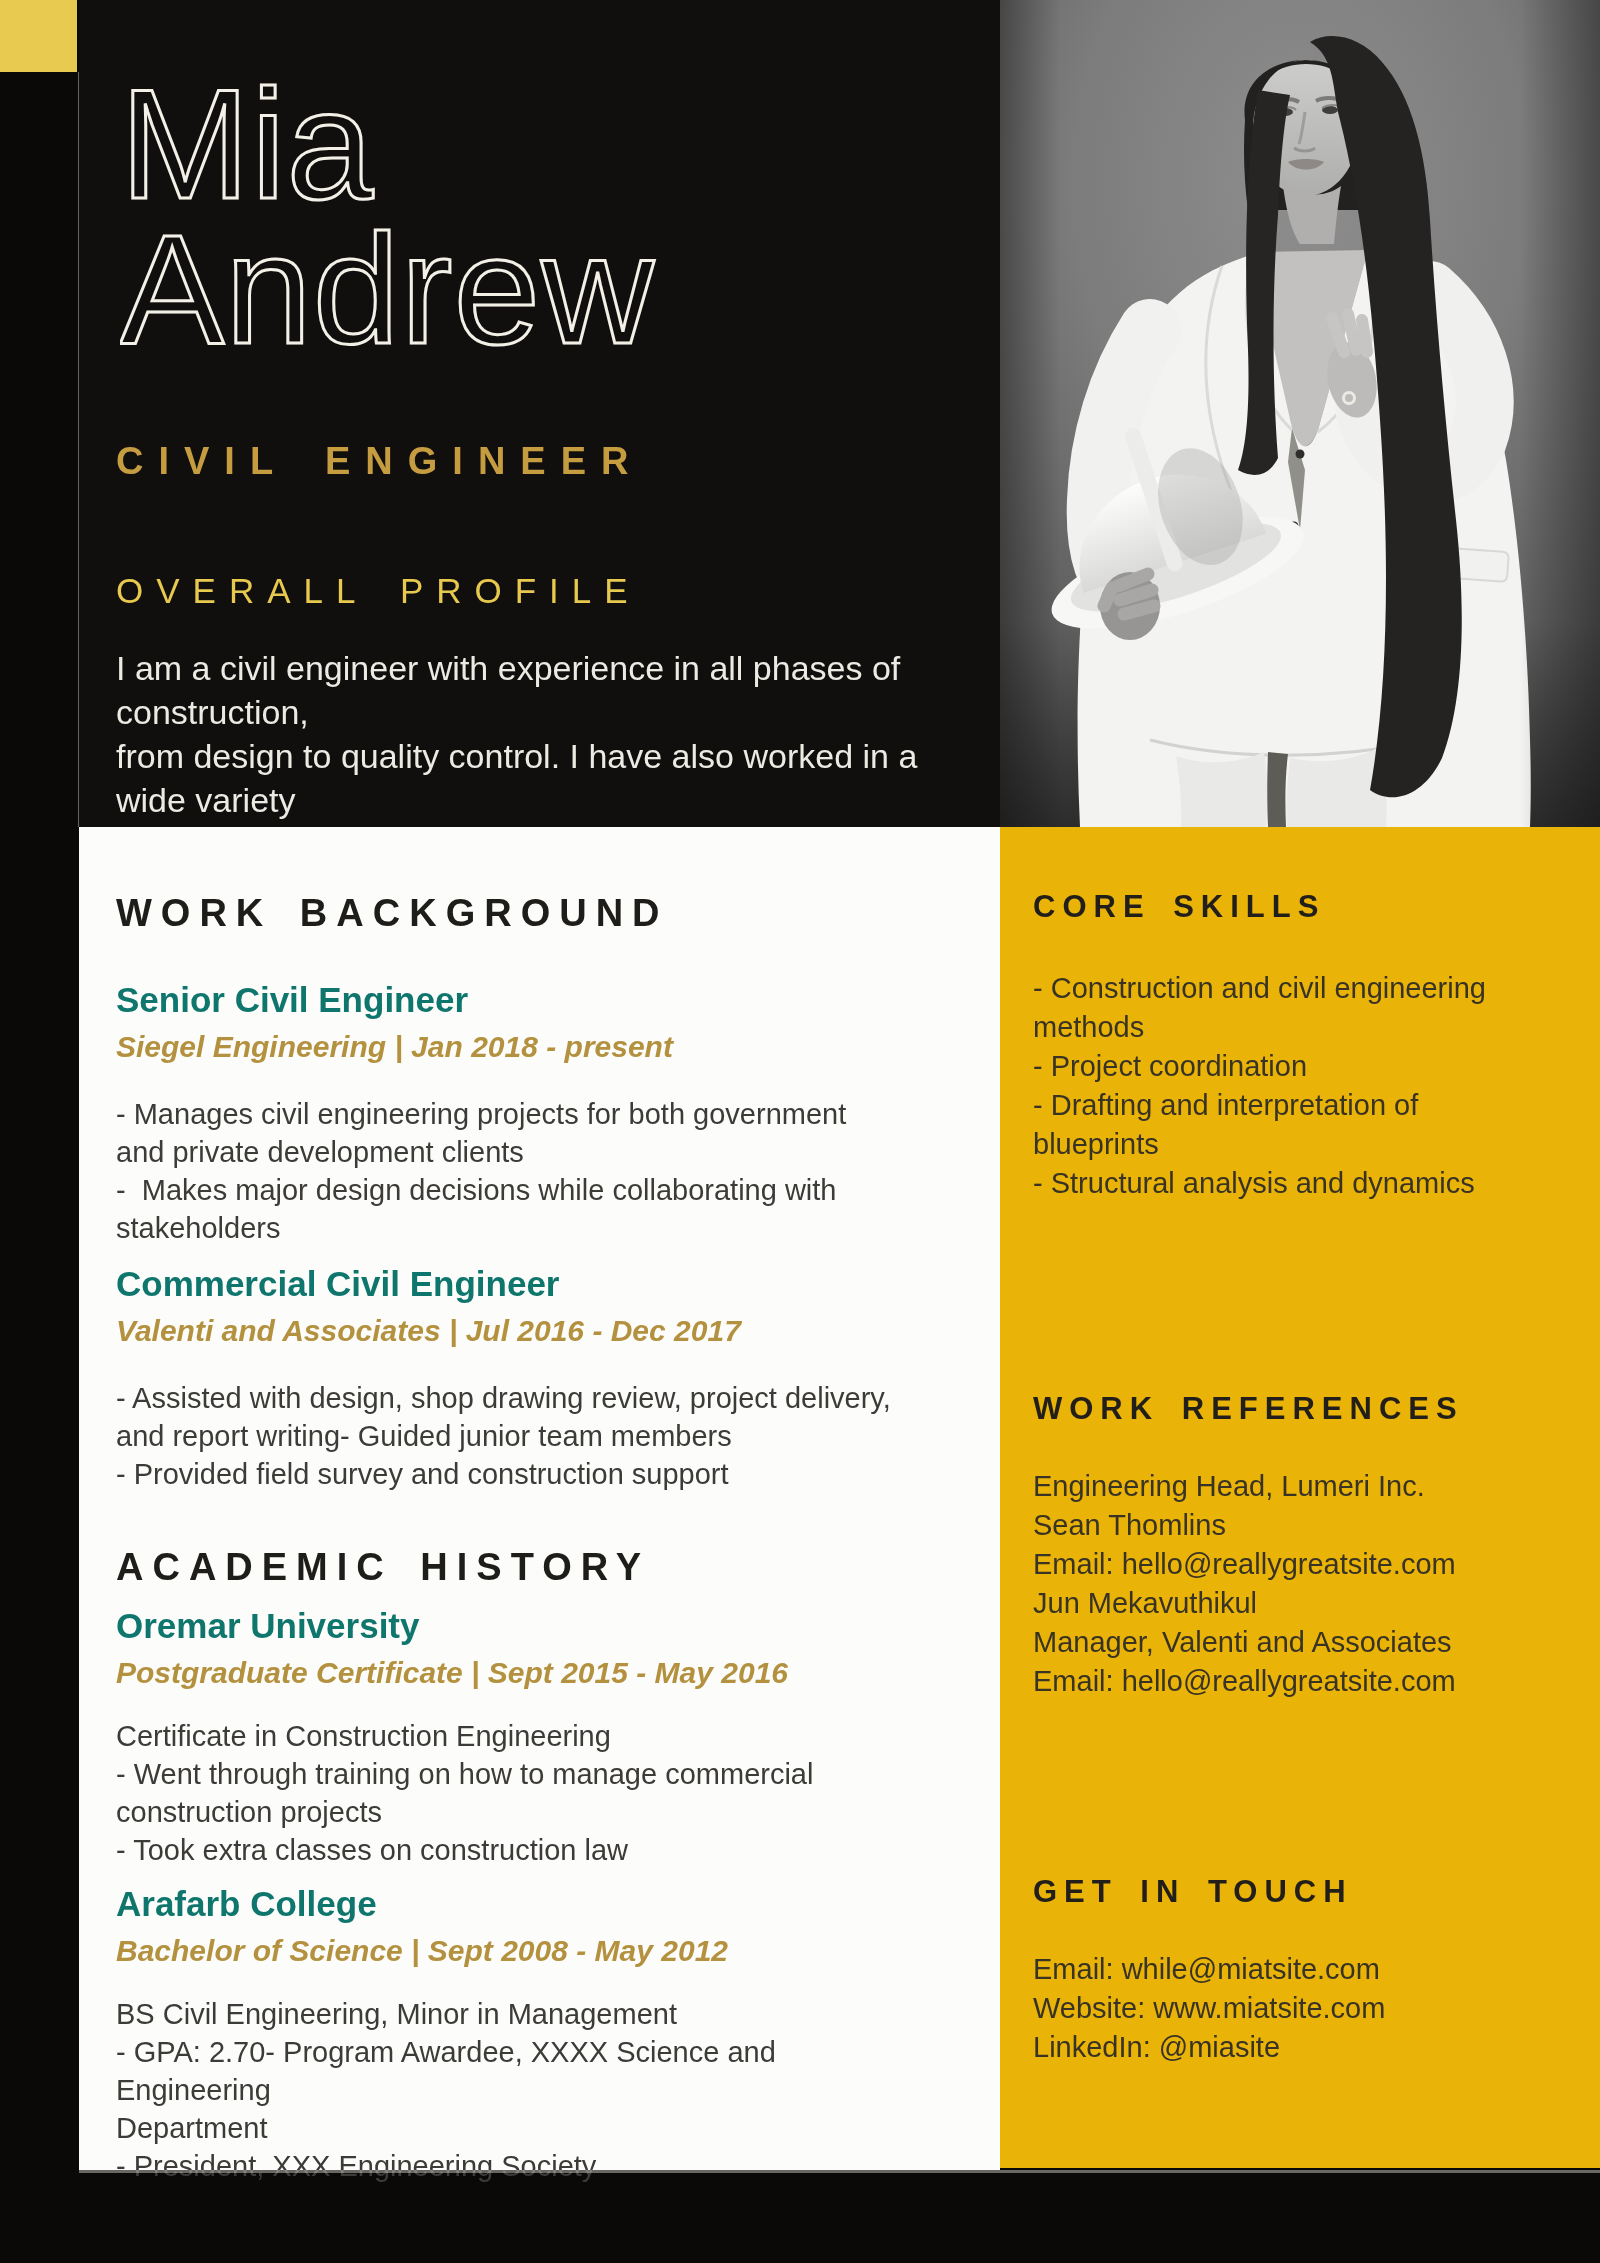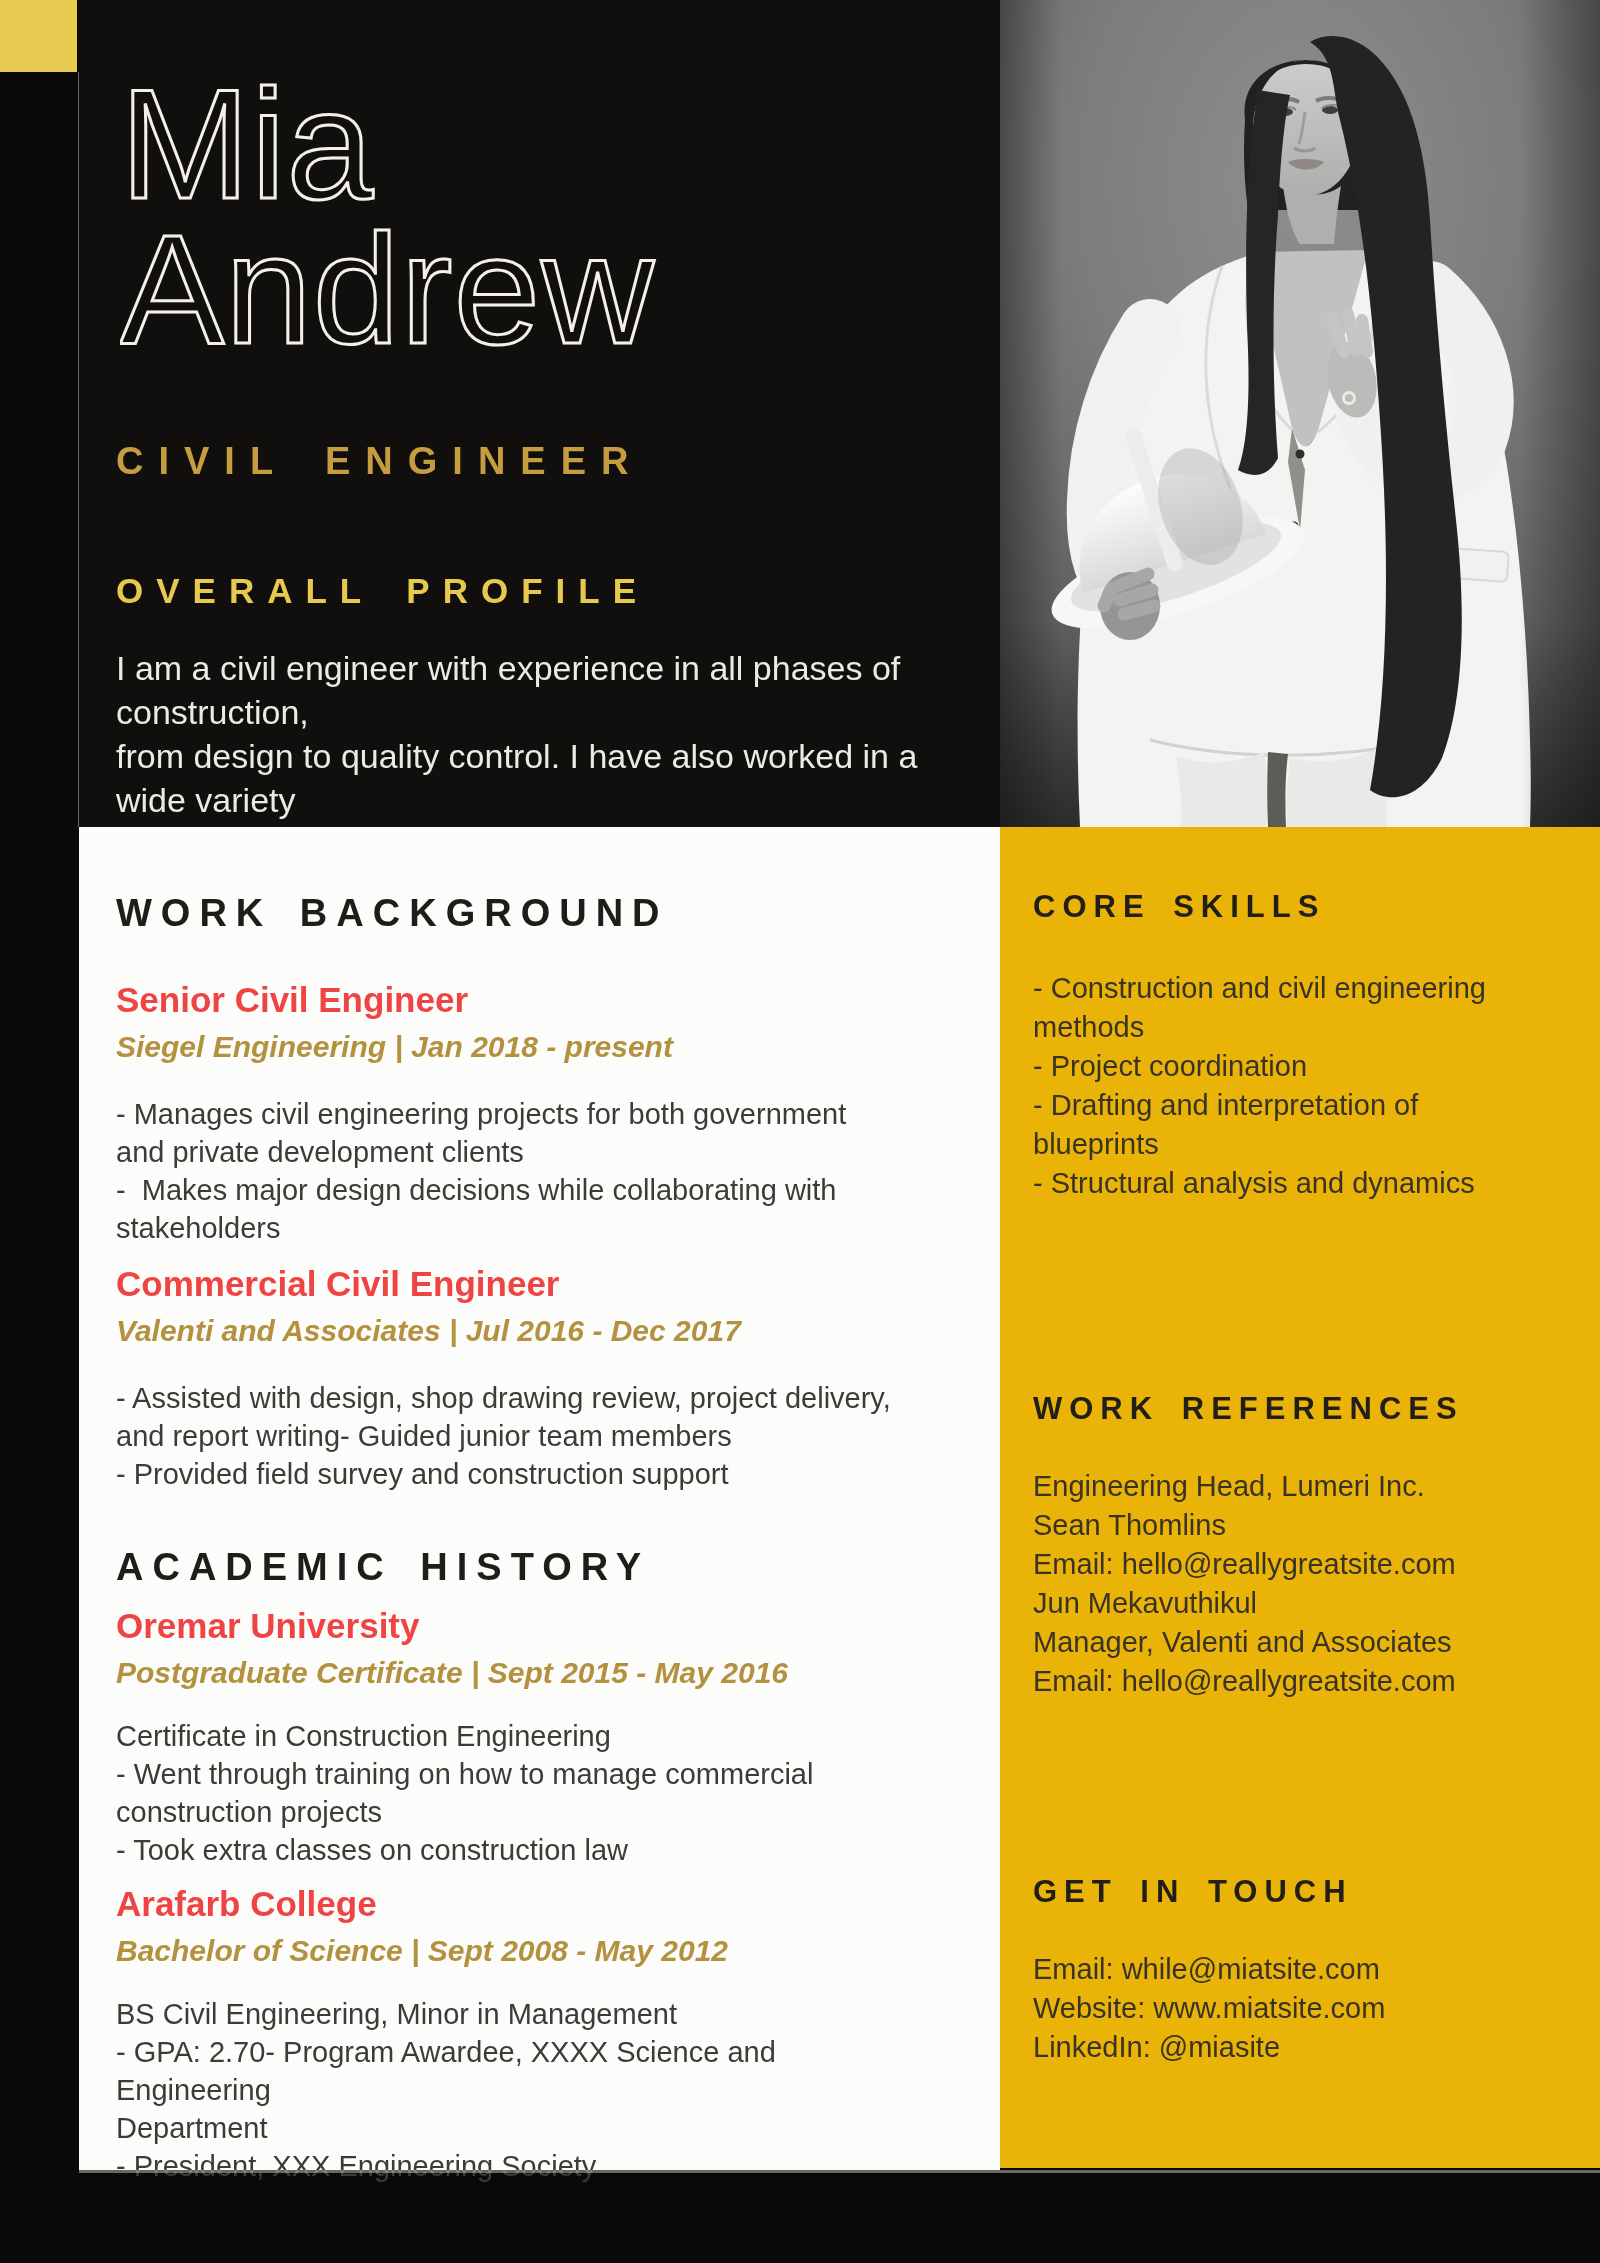--- a/index.html
+++ b/index.html
@@ -6,35 +6,35 @@
   .page{position:relative;width:1600px;height:2263px;background:#0a0908;overflow:hidden;
         font-family:"Liberation Sans", sans-serif;}
   .accent-square{position:absolute;left:0;top:0;width:77px;height:72px;background:#e8ca50;}
   .hairline{position:absolute;left:78px;top:72px;width:1px;height:755px;background:rgba(190,190,182,.5);}
   .header-panel{position:absolute;left:79px;top:0;width:921px;height:827px;background:#100f0d;}
   .name-svg{position:absolute;left:41px;top:0;}
   .name-svg text{font-family:"Liberation Sans",sans-serif;font-size:156px;letter-spacing:1px;
         fill:none;stroke:#f3f0e7;stroke-width:3px;}
   .role{position:absolute;left:37px;top:440px;font-size:38px;font-weight:bold;
         letter-spacing:15px;word-spacing:12px;color:#c59d40;}
-  .profile-heading{position:absolute;left:37px;top:571px;font-size:35px;font-weight:bold;
+  .profile-heading{position:absolute;left:37px;top:571px;font-size:35px;font-weight:normal;
         letter-spacing:13px;word-spacing:10px;color:#e7c94f;}
   .profile-text{position:absolute;left:37px;top:646px;width:860px;font-size:34px;line-height:44px;
         color:#ecebe3;white-space:pre-wrap;}
   .photo-panel{position:absolute;left:1000px;top:0;width:600px;height:827px;}
   .white-panel{position:absolute;left:79px;top:827px;width:921px;height:1343px;background:#fcfcfa;
         box-sizing:border-box;padding:64px 70px 8px 37px;color:#3c3b38;}
   .yellow-panel{position:absolute;left:1000px;top:827px;width:600px;height:1341px;background:#eab308;
         box-sizing:border-box;padding:58px 40px 0 33px;color:#383325;}
   .shadow-line{position:absolute;left:79px;top:2170px;width:1521px;height:3px;background:rgba(225,222,210,.45);}
   .white-panel h2{margin:0;font-size:38px;line-height:44px;font-weight:bold;letter-spacing:9px;
         word-spacing:8px;color:#1e1d1a;}
   .yellow-panel h2{margin:0;font-size:31px;line-height:44px;font-weight:bold;letter-spacing:7px;
         word-spacing:7px;color:#221f1a;}
-  .job-title{margin:0;font-size:35px;line-height:42px;font-weight:bold;color:#ef4444;}
+  .job-title{margin:0;font-size:35px;line-height:42px;font-weight:bold;color:#0f766e;}
   .job-meta{margin:8px 0 0 0;font-size:30px;line-height:36px;font-weight:bold;font-style:italic;color:#b3913e;}
   .body-text{margin:30px 0 0 0;font-size:29px;line-height:38px;white-space:pre-wrap;}
   .school .body-text{margin-top:26px;}
   .job1{margin-top:44px;} .job2{margin-top:16px;}
   .h2-academic{margin-top:52px !important;}
   .school1{margin-top:16px;} .school2{margin-top:14px;}
   .skills-body{margin:40px 0 0 0;font-size:29px;line-height:39px;white-space:pre-wrap;}
   .h2-refs{margin-top:184px !important;}
   .refs-body{margin-top:36px;font-size:29px;line-height:39px;}
   .refs-body div{margin:0;}

